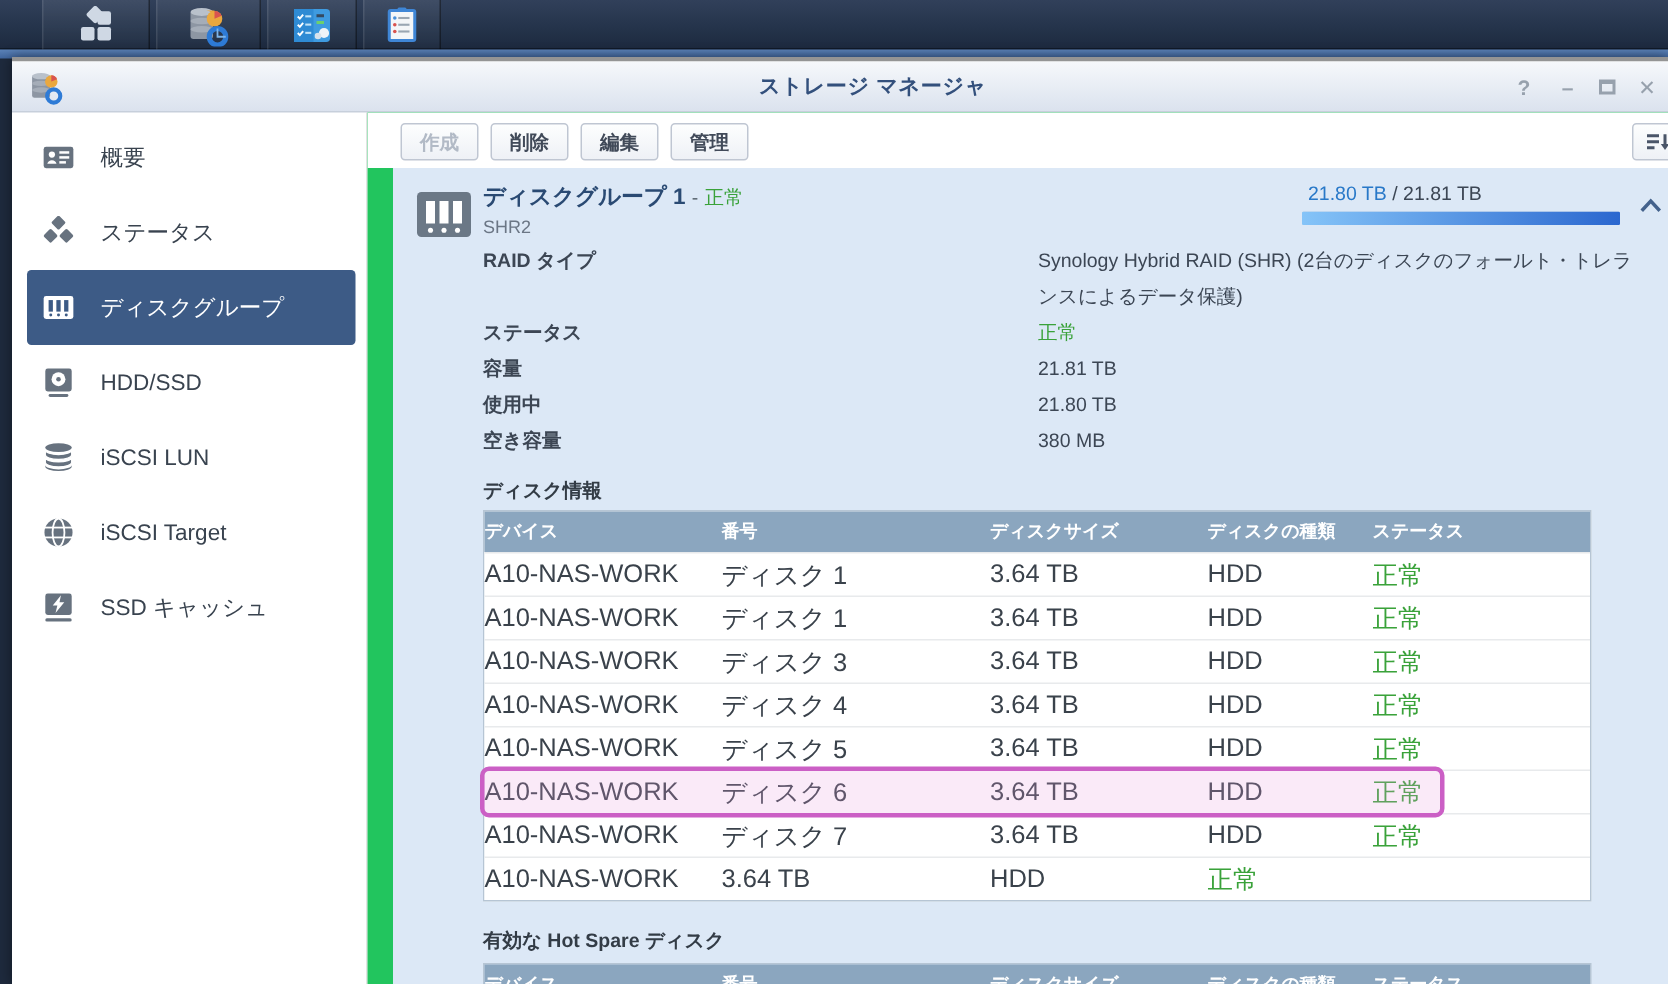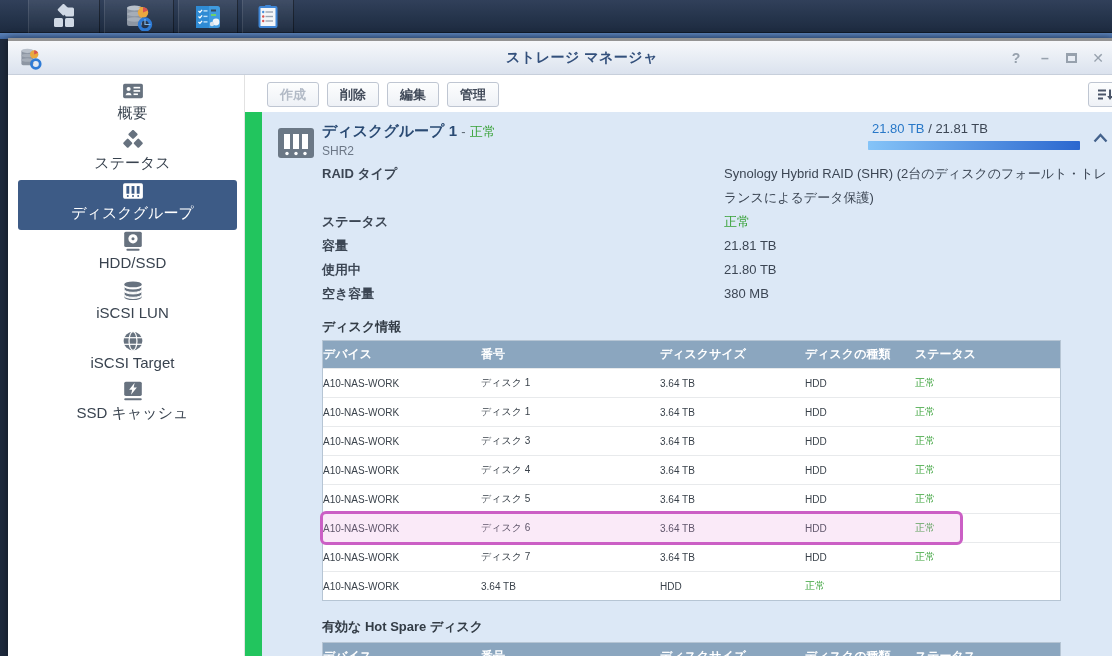--- a/index.html
+++ b/index.html
@@ -65,22 +65,22 @@
 
   .win-body { display:flex; height:581px; }
 
   
   .sidebar {
     width:237px; background:#fff; border-right:1px solid #e2e2e2;
     padding-top:5px; flex:none;
   }
   .side-item {
     height:50px; margin:0 7px 0 10px; display:flex; align-items:center;
-    padding-left:10px; gap:2px; border-radius:3px; cursor:pointer;
-    color:#39434f; font-size:15px;flex-direction:column;
+    padding-left:10px; gap:17px; border-radius:3px; cursor:pointer;
+    color:#39434f; font-size:15px;
   }
   .side-item svg { flex:none; }
   .side-item .si-ic { width:22px; height:22px; display:flex; align-items:center; justify-content:center; }
   .side-item.sel { background:#3d5b86; color:#ffffff; }
 
   
   .main { position:relative; flex:1; background:#22c55e; overflow:hidden; }
   .toolbar {
     position:absolute; left:0; top:0; right:0; height:37px; background:#fff;
   }
@@ -115,39 +115,39 @@
   .usage-bar {
     position:absolute; left:606px; top:29px; width:212px; height:9px;
     background:#c3d4e6; border-radius:1px; overflow:hidden;
   }
   .usage-fill { height:100%; background:linear-gradient(90deg,#85c4f8,#2b67cf); }
   .collapse-caret { position:absolute; left:831px; top:17px; cursor:pointer; }
 
   .details { position:absolute; left:60px; top:50px; width:790px; }
   .drow { display:flex; line-height:24px; font-size:13px; }
   .dlabel { width:370px; font-weight:bold; color:#3c4654; flex:none; }
-  .dvalue { width:398px; color:#3c4654;margin-left:32px; }
+  .dvalue { width:398px; color:#3c4654; }
   .dvalue.ok { color:#3aa23a; }
 
   .section-label { position:absolute; left:60px; font-size:13px; font-weight:bold; color:#333c46; }
   .lbl-disks { top:206px; }
   .lbl-spare { top:506px; }
 
   .dtable {
     position:absolute; left:60px; top:228px; width:739px;
     background:#fff; border:1px solid #b6c5d4;
   }
   .thead, .trow {
     display:grid; grid-template-columns:158px 179px 145px 110px 1fr;
     align-items:center;
   }
   .thead {
     height:27px; background:#8ba6bf; color:#ffffff; font-size:12px; font-weight:bold;
   }
-  .trow { height:29px; font-size:10px; color:#3a424b; border-top:1px solid #e8eaec; background:#fff; position:relative; }
+  .trow { height:29px; font-size:17px; color:#3a424b; border-top:1px solid #e8eaec; background:#fff; position:relative; }
   .trow:first-of-type { border-top:none; }
   .cell:first-child, .hcell:first-child { }
   .cell.ok { color:#3aa23a; }
   .row-highlight {
     position:absolute; left:-3px; top:-3px; width:643px; height:34px;
     border:3px solid #cb5fc5; border-radius:6px;
     background:rgba(233,160,224,0.22);
     pointer-events:none; z-index:2;
   }
 

